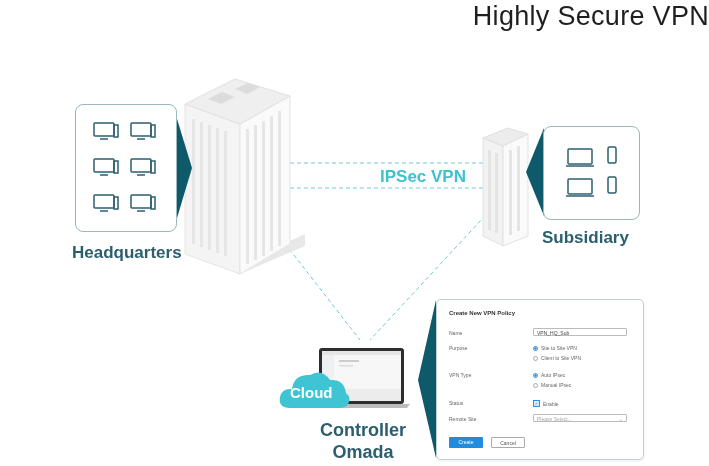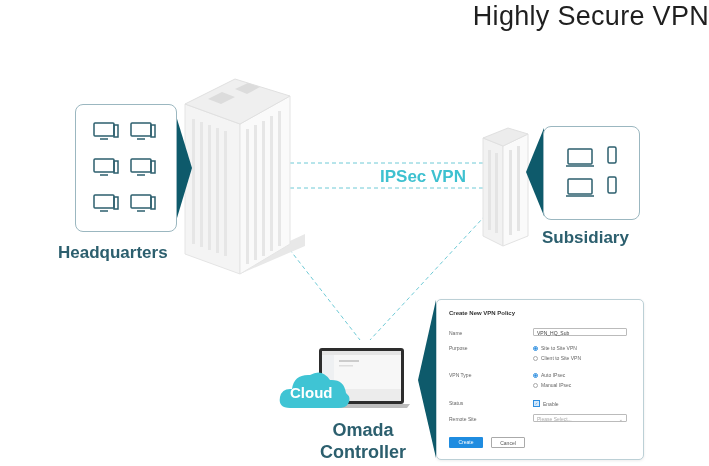--- a/index.html
+++ b/index.html
@@ -1,20 +1,20 @@
 <!DOCTYPE html>
 <html><head>
 <meta charset="utf-8">
 <style>
   html,body{margin:0;padding:0;background:#fff;}
   body{width:709px;height:466px;position:relative;overflow:hidden;font-family:"Liberation Sans",sans-serif;}
   .abs{position:absolute;}
   #title{left:0;top:0;width:709px;text-align:right;font-size:27px;color:#1f1f1f;letter-spacing:0.3px;top:1px;}
   .teal-label{font-weight:bold;color:#2c5f6e;font-size:17px;}
-  #hq-label{left:58px;top:243px;}
+  #hq-label{left:72px;top:243px;}
   #sub-label{left:542px;top:228px;}
   #omada-label{left:318px;top:419px;width:90px;text-align:center;line-height:22px;font-size:18px;}
   #ipsec-label{left:340px;top:167px;font-weight:bold;color:#3ec1d0;font-size:17px;margin-left:40px;}
   .devbox{border:1.5px solid #9bb7c0;border-radius:8px;background:#fff;}
   #hq-box{left:75px;top:104px;width:100px;height:126px;}
   #sub-box{left:543px;top:126px;width:95px;height:92px;}
   svg{overflow:visible;}
   
   #dialog{left:436px;top:299px;width:206px;height:159px;border:1px solid #bcd0d6;border-radius:5px;background:#fff;box-shadow:0 1px 3px rgba(0,0,0,.08);font-size:5px;color:#666;}
   #dialog .dtitle{position:absolute;left:12px;top:10px;font-size:6px;font-weight:bold;color:#333;}
@@ -152,22 +152,22 @@
     <rect x="64" y="20" width="14" height="1.5" fill="#ddd"></rect>
   <rect x="47" y="44" width="79" height="12" fill="#ececec"></rect>
   <polygon points="38,59 135,59 132,63 41,63" fill="#bdbdbd"></polygon>
 </svg>
 <svg class="abs" style="left:278px;top:366px" width="75" height="45">
   <path d="M12,42 Q0,42 2,31 Q4,22 14,23 Q16,8 32,9 Q44,2 52,14 Q66,13 68,27 Q74,32 70,38 Q68,42 60,42 Z" fill="#3fc4d4"></path>
 </svg>
 <div id="cloud-text" class="abs">Cloud</div>
 
 <div id="omada-label" class="abs teal-label">
+  <div>Controller</div>
   <div>Omada</div>
-  <div>Controller</div>
 </div>
 
 <svg class="abs" style="left:418px;top:300px" width="20" height="160">
   <polygon points="18,0 0,80 18,158" fill="#0e5a6b"></polygon>
 </svg>
 
 <div id="dialog" class="abs">
   <div class="dtitle">Create New VPN Policy</div>
 
   <div class="lbl" style="top:30px">Name</div>

